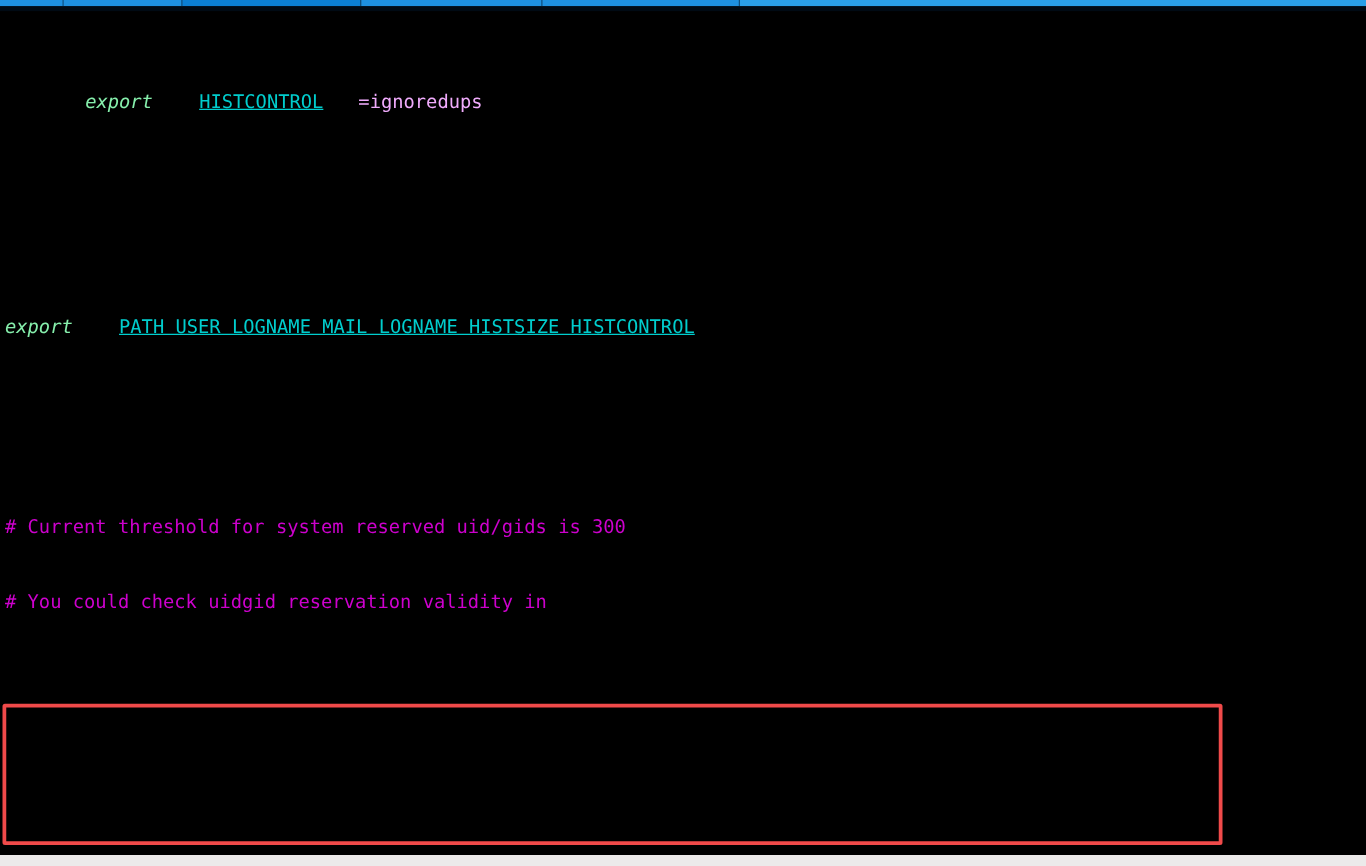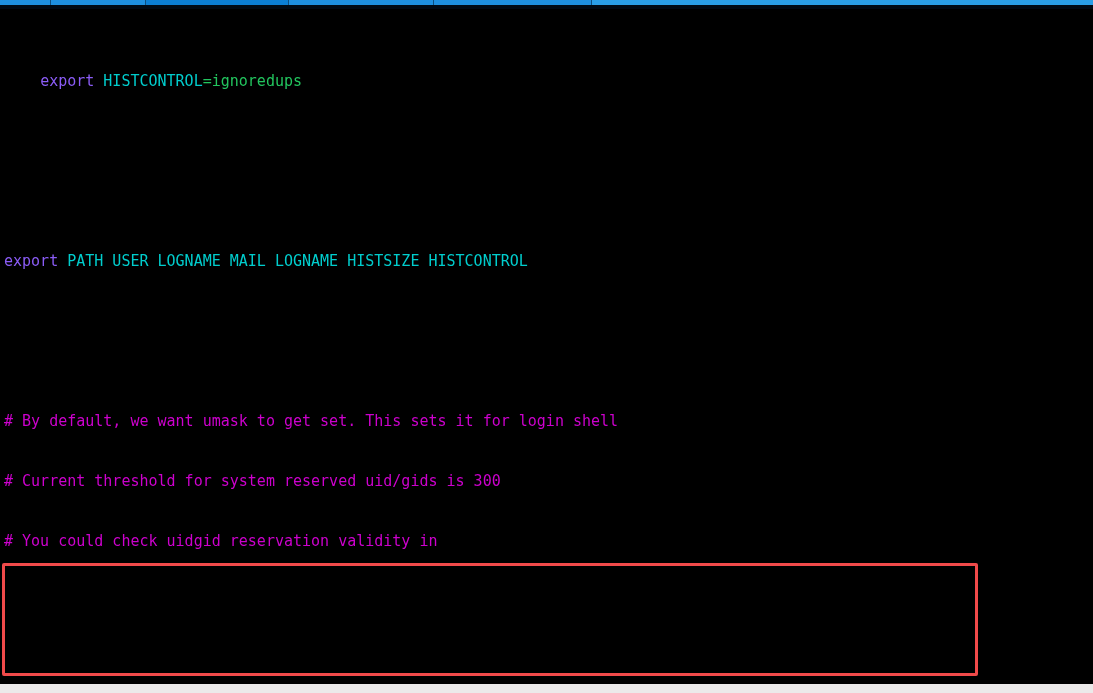--- a/index.html
+++ b/index.html
@@ -61,24 +61,24 @@
     padding: 2px 0 0 4px;
     font-family: "DejaVu Sans Mono", "Liberation Mono", monospace;
     font-size: 15px;
     line-height: 20px;
     white-space: pre;
     color: #d8d8d8;
   }
   .line { height: 20px; white-space: pre; }
 
   
-  .kw      { color: #8b5cf6; }   
-  .ident   { color: #00cdcd; }   
+  .kw      { color: #86efac; font-style: italic; }   
+  .ident   { color: #00cdcd; text-decoration: underline; }   
   .cmt     { color: #cd00cd; }   
-  .plain   { color: #22c55e; }
+  .plain   { color: #f0abfc; margin-left: 28px; }
 
   
   #red-box {
     position: absolute;
     left: 2px;
     top: 554px;
     width: 976px;
     height: 113px;
     border: 3px solid #f04a4a;
     box-sizing: border-box;
@@ -115,21 +115,20 @@
 
     <div class="line"><span class="plain">    </span><span class="kw">export</span><span class="plain"> </span><span class="ident">HISTCONTROL</span><span class="plain">=ignoredups</span></div>
 
 
     <div class="line"> </div>
 
     <div class="line"><span class="kw">export</span><span class="plain"> </span><span class="ident">PATH USER LOGNAME MAIL LOGNAME HISTSIZE HISTCONTROL</span></div>
 
     <div class="line"> </div>
 
-    <div class="line"><span class="cmt"># By default, we want umask to get set. This sets it for login shell</span></div>
     <div class="line"><span class="cmt"># Current threshold for system reserved uid/gids is 300</span></div>
     <div class="line"><span class="cmt"># You could check uidgid reservation validity in</span></div>
 
     
 
     
 
     
 
     

